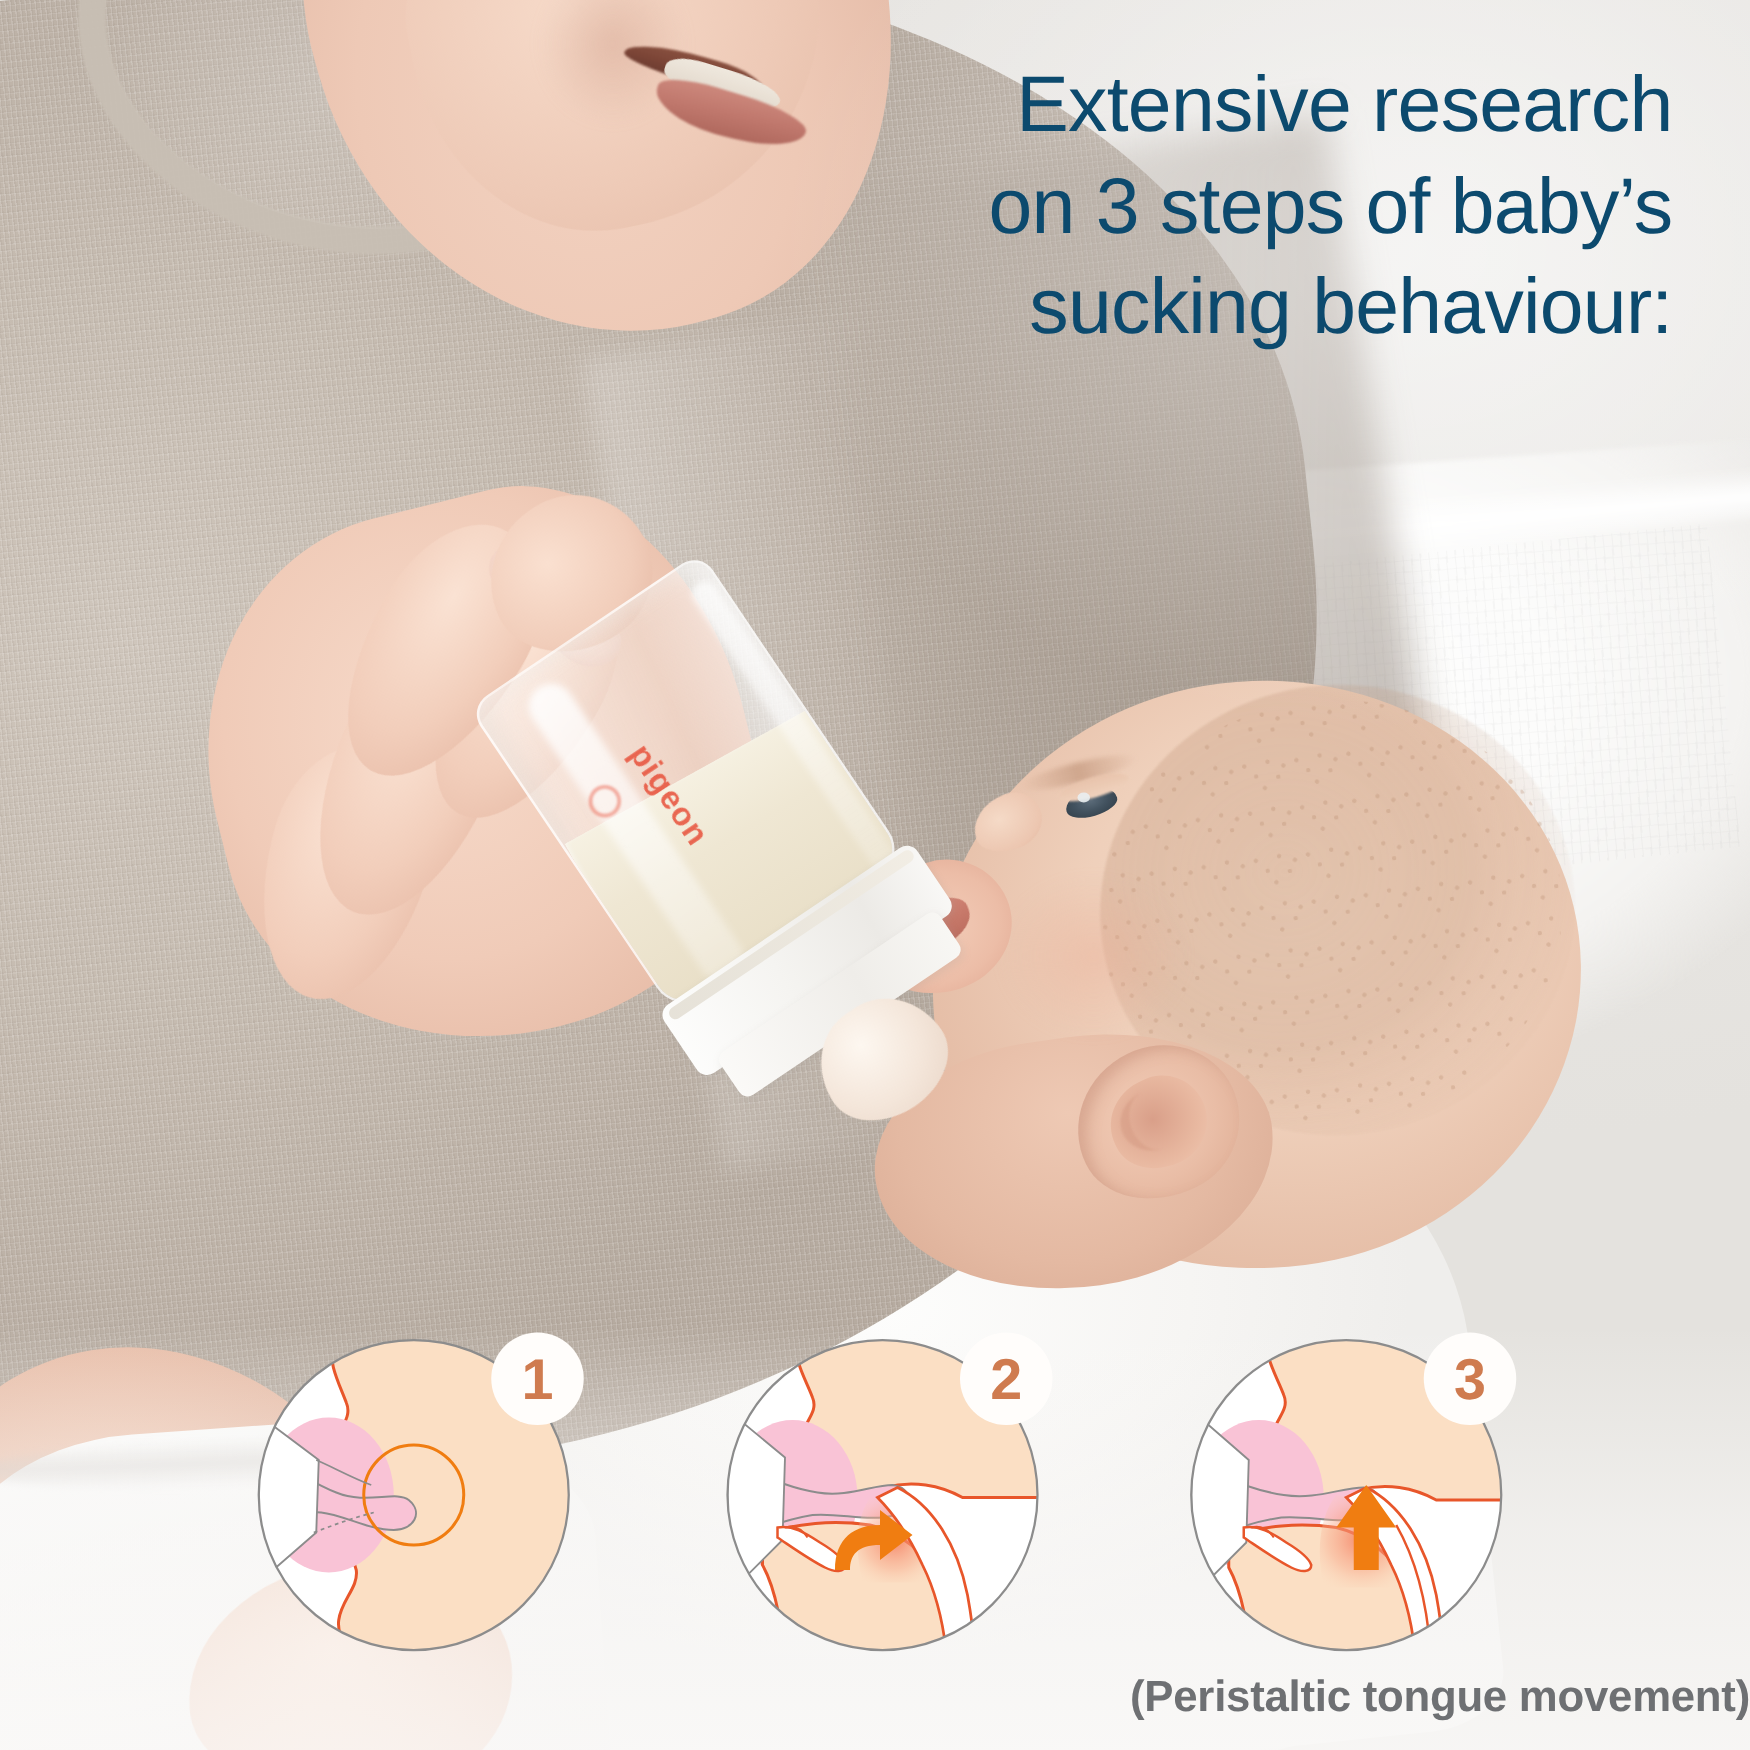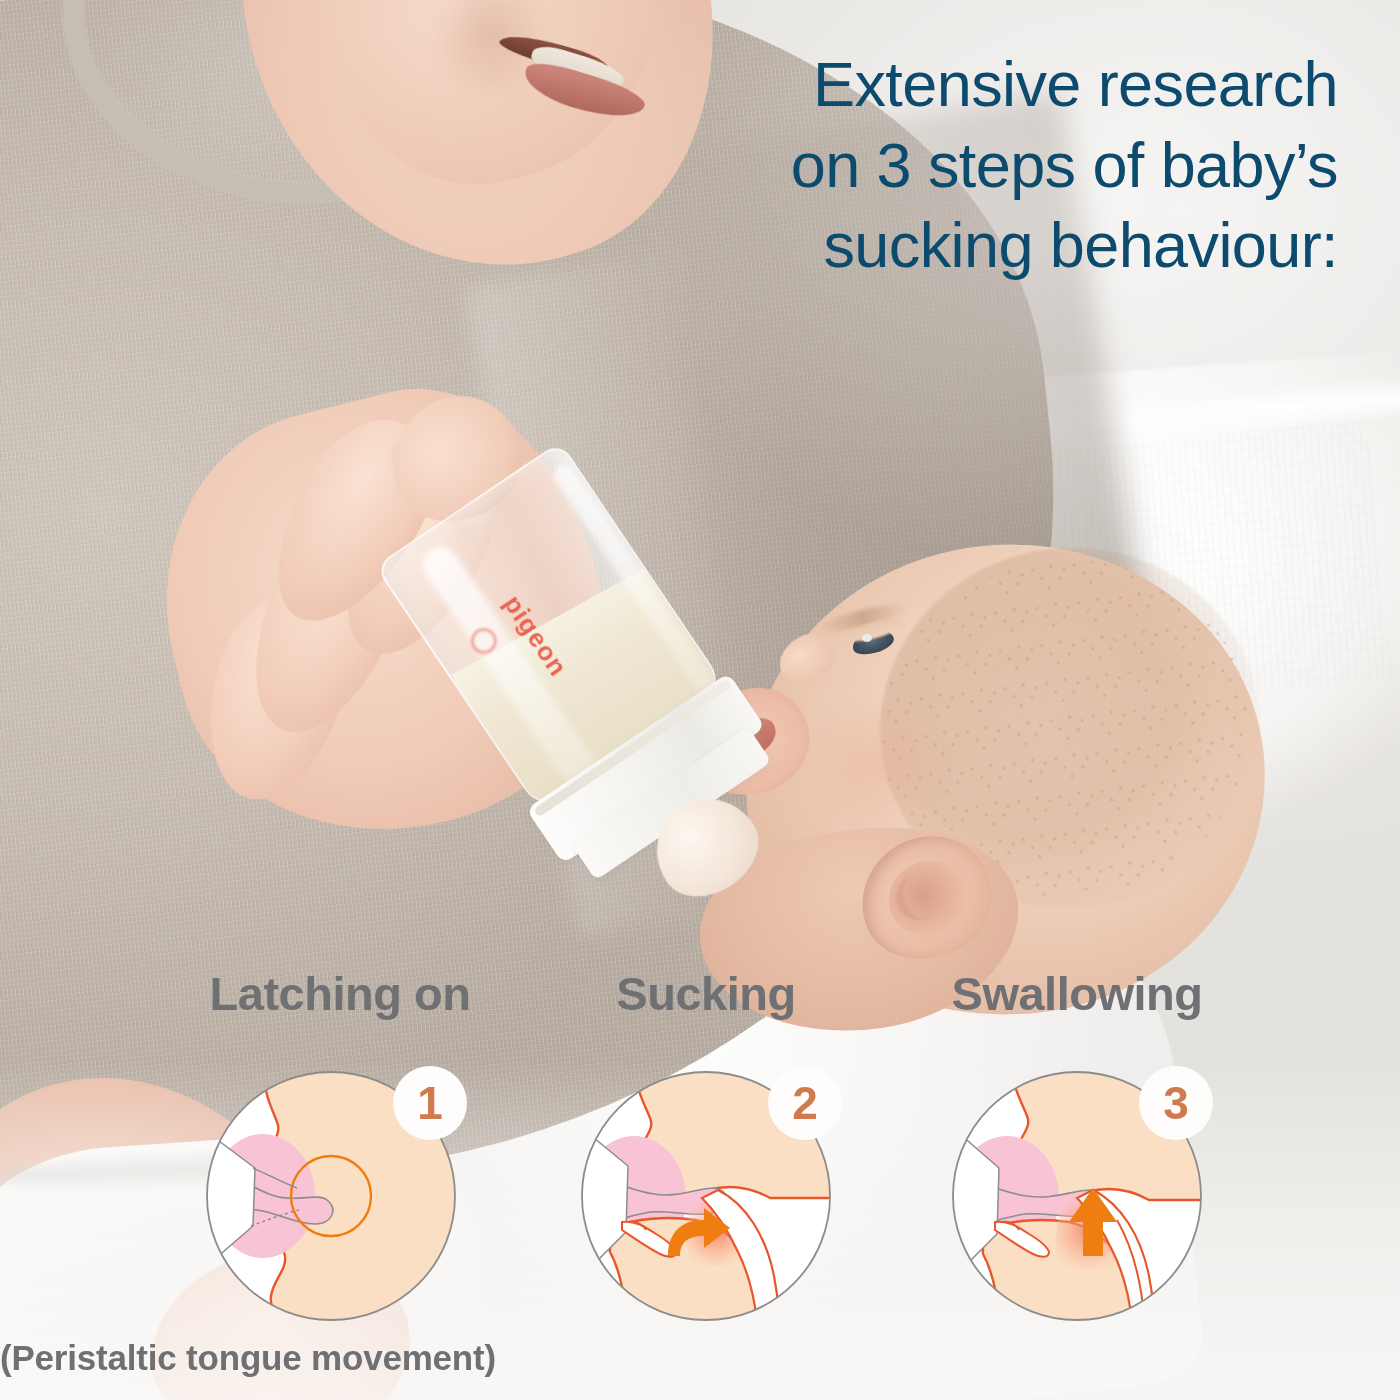--- a/index.html
+++ b/index.html
@@ -422,21 +422,21 @@
     width:74px; height:74px; border-radius:50%;
     background:#fffdfb;
     display:flex; align-items:center; justify-content:center;
     color:#cf7b4f;
     font-size:46px; font-weight:700;
     line-height:1;
   }
 
   .caption {
     position:absolute; left:0; top:1338px; width:1400px;
-    text-align:left;
+    text-align:right;
     color:#6e7073;
     font-size:35px;
     font-weight:700;
     letter-spacing:-0.2px;
   }
 </style>
 </head>
 <body>
 
 <div id="stage">
@@ -510,25 +510,20 @@
     <div class="baby-hand"></div>
 
     <div class="light-wash"></div>
     <div class="bottom-fade"></div>
   </div>
 
   <div class="headline">Extensive research
 on 3 steps of baby’s
 sucking behaviour:</div>
 
-  <div class="step-labels">
-    <div class="step-label" id="lbl0">Latching on</div>
-    <div class="step-label" id="lbl1">Sucking</div>
-    <div class="step-label" id="lbl2">Swallowing</div>
-  </div>
 
   <div class="diagram" id="dia0">
     <svg viewBox="0 0 252 252" xmlns="http://www.w3.org/2000/svg">
       <defs>
         <clipPath id="clip0">
             <circle cx="126" cy="126" r="124"></circle>
           </clipPath>
       </defs>
       <g clip-path="url(#clip0)">
         <circle cx="126" cy="126" r="124" fill="#ffffff"></circle>

